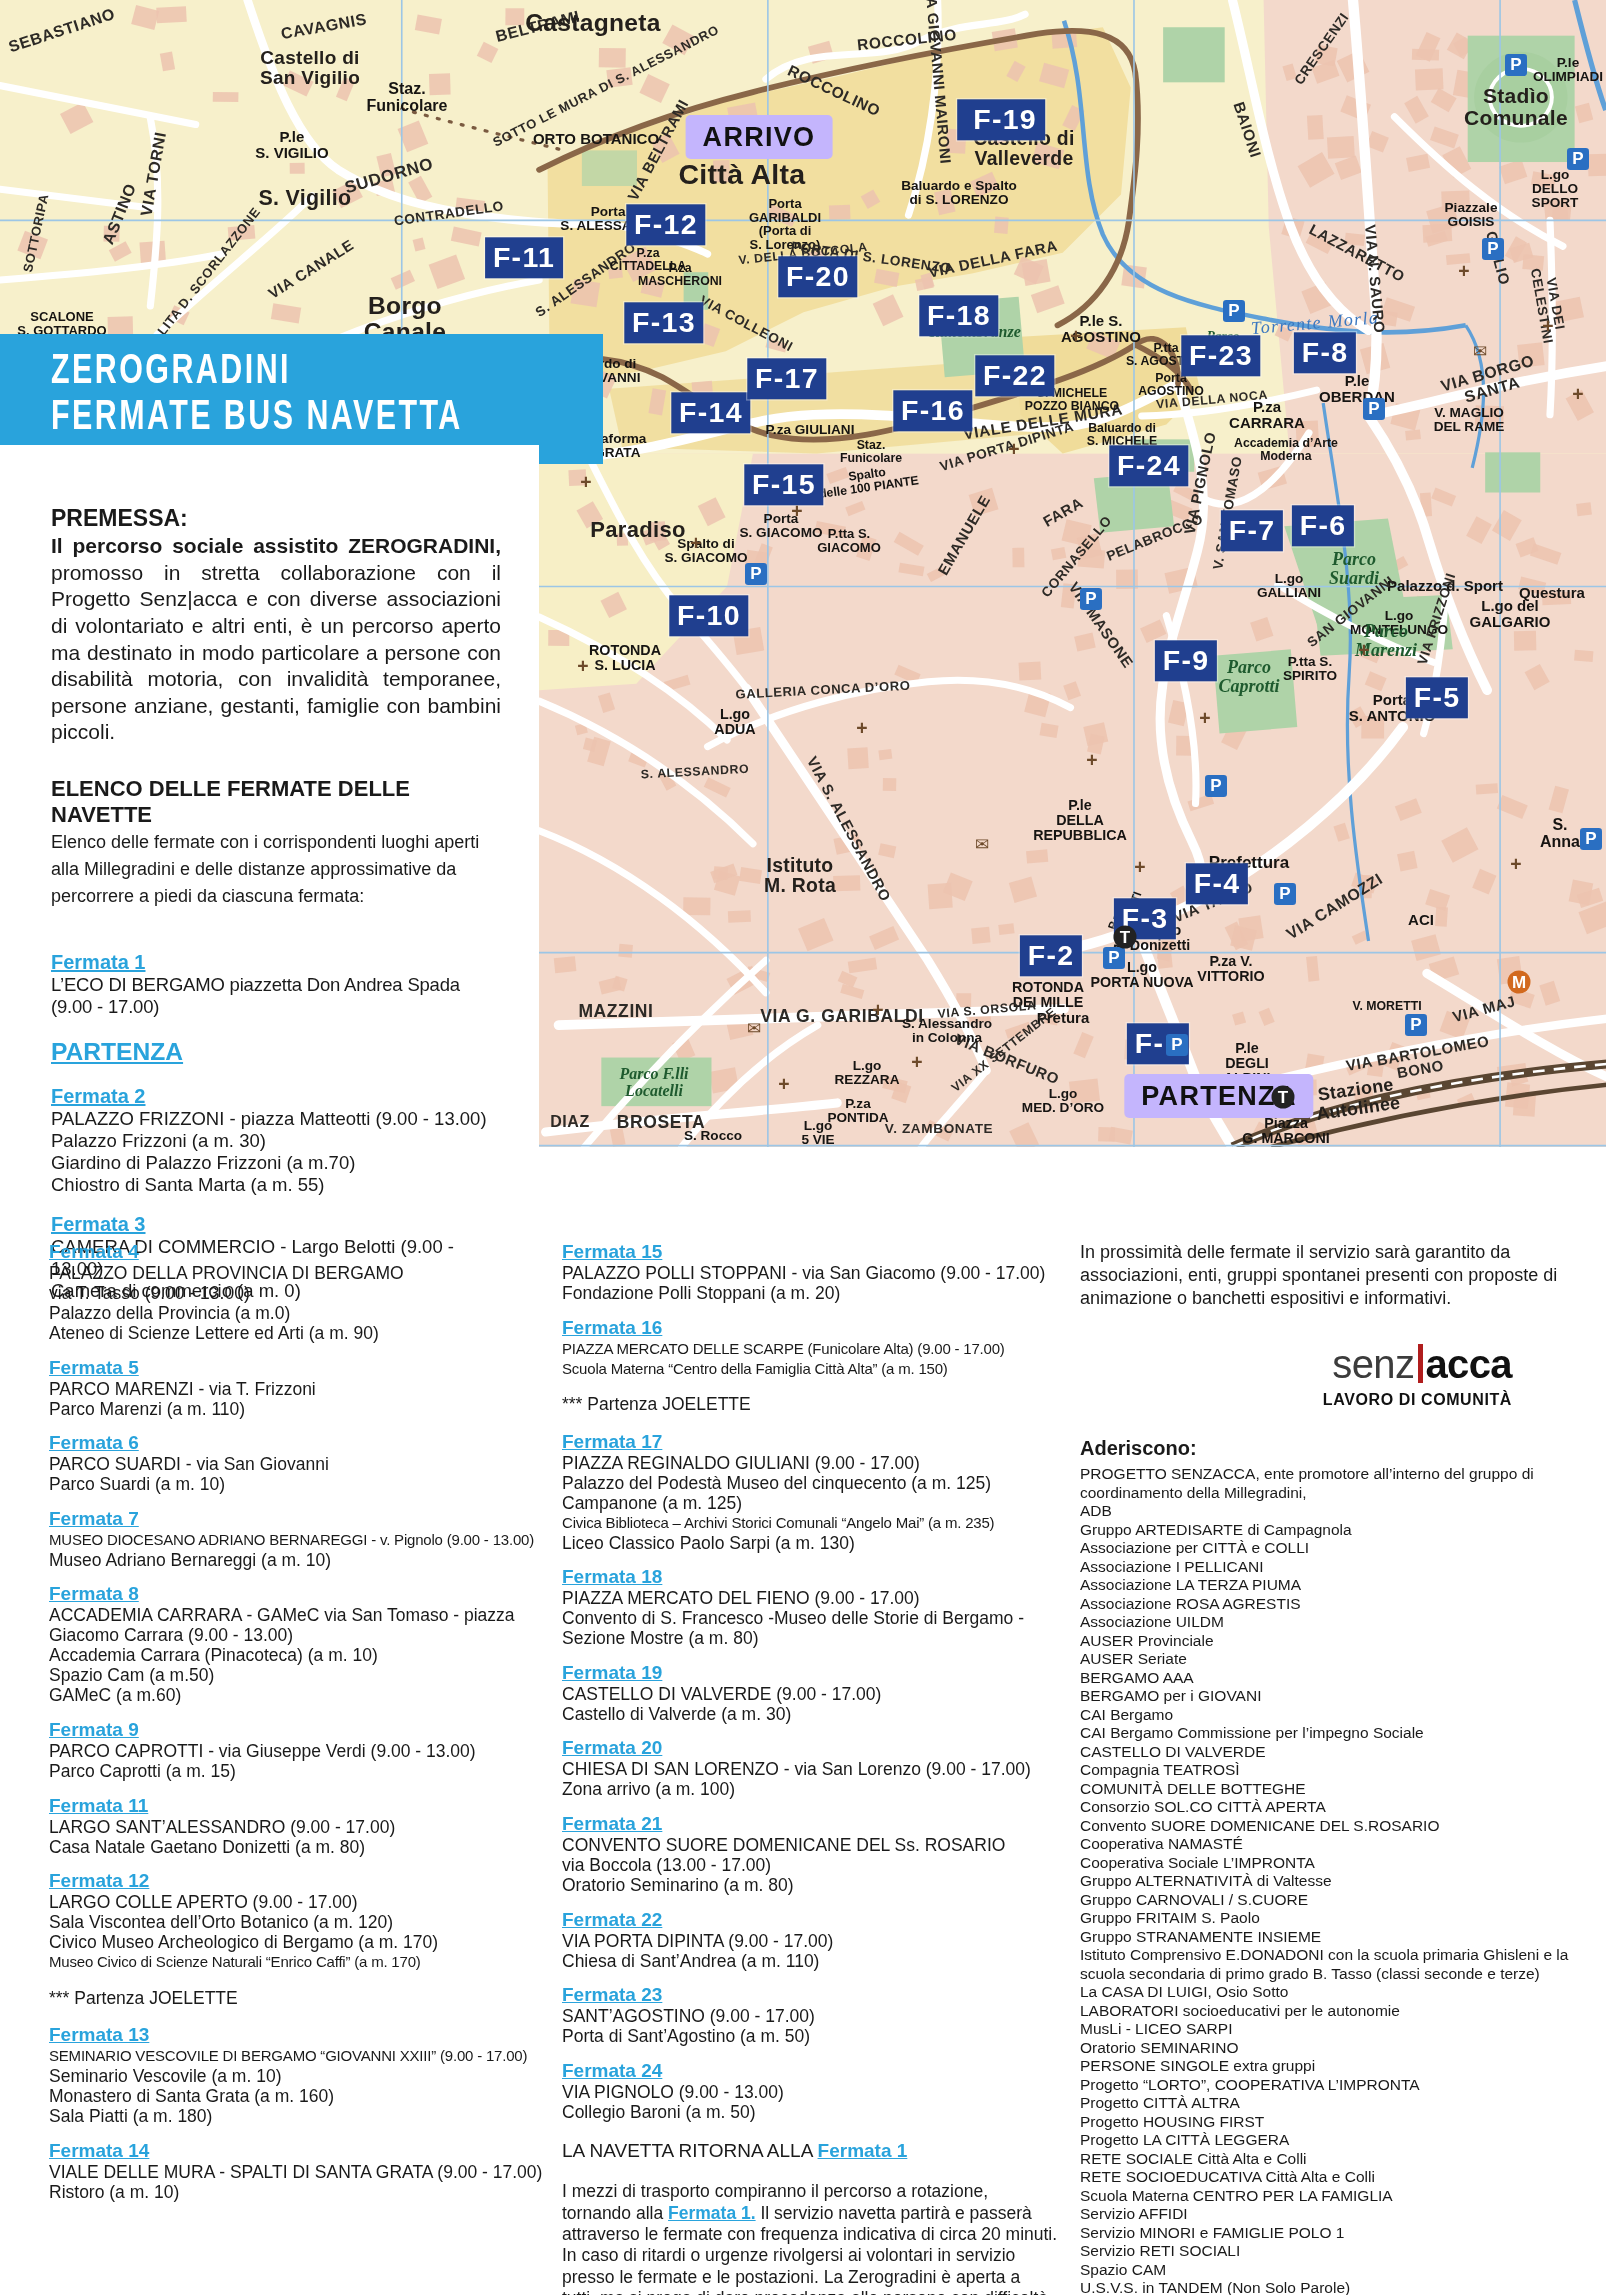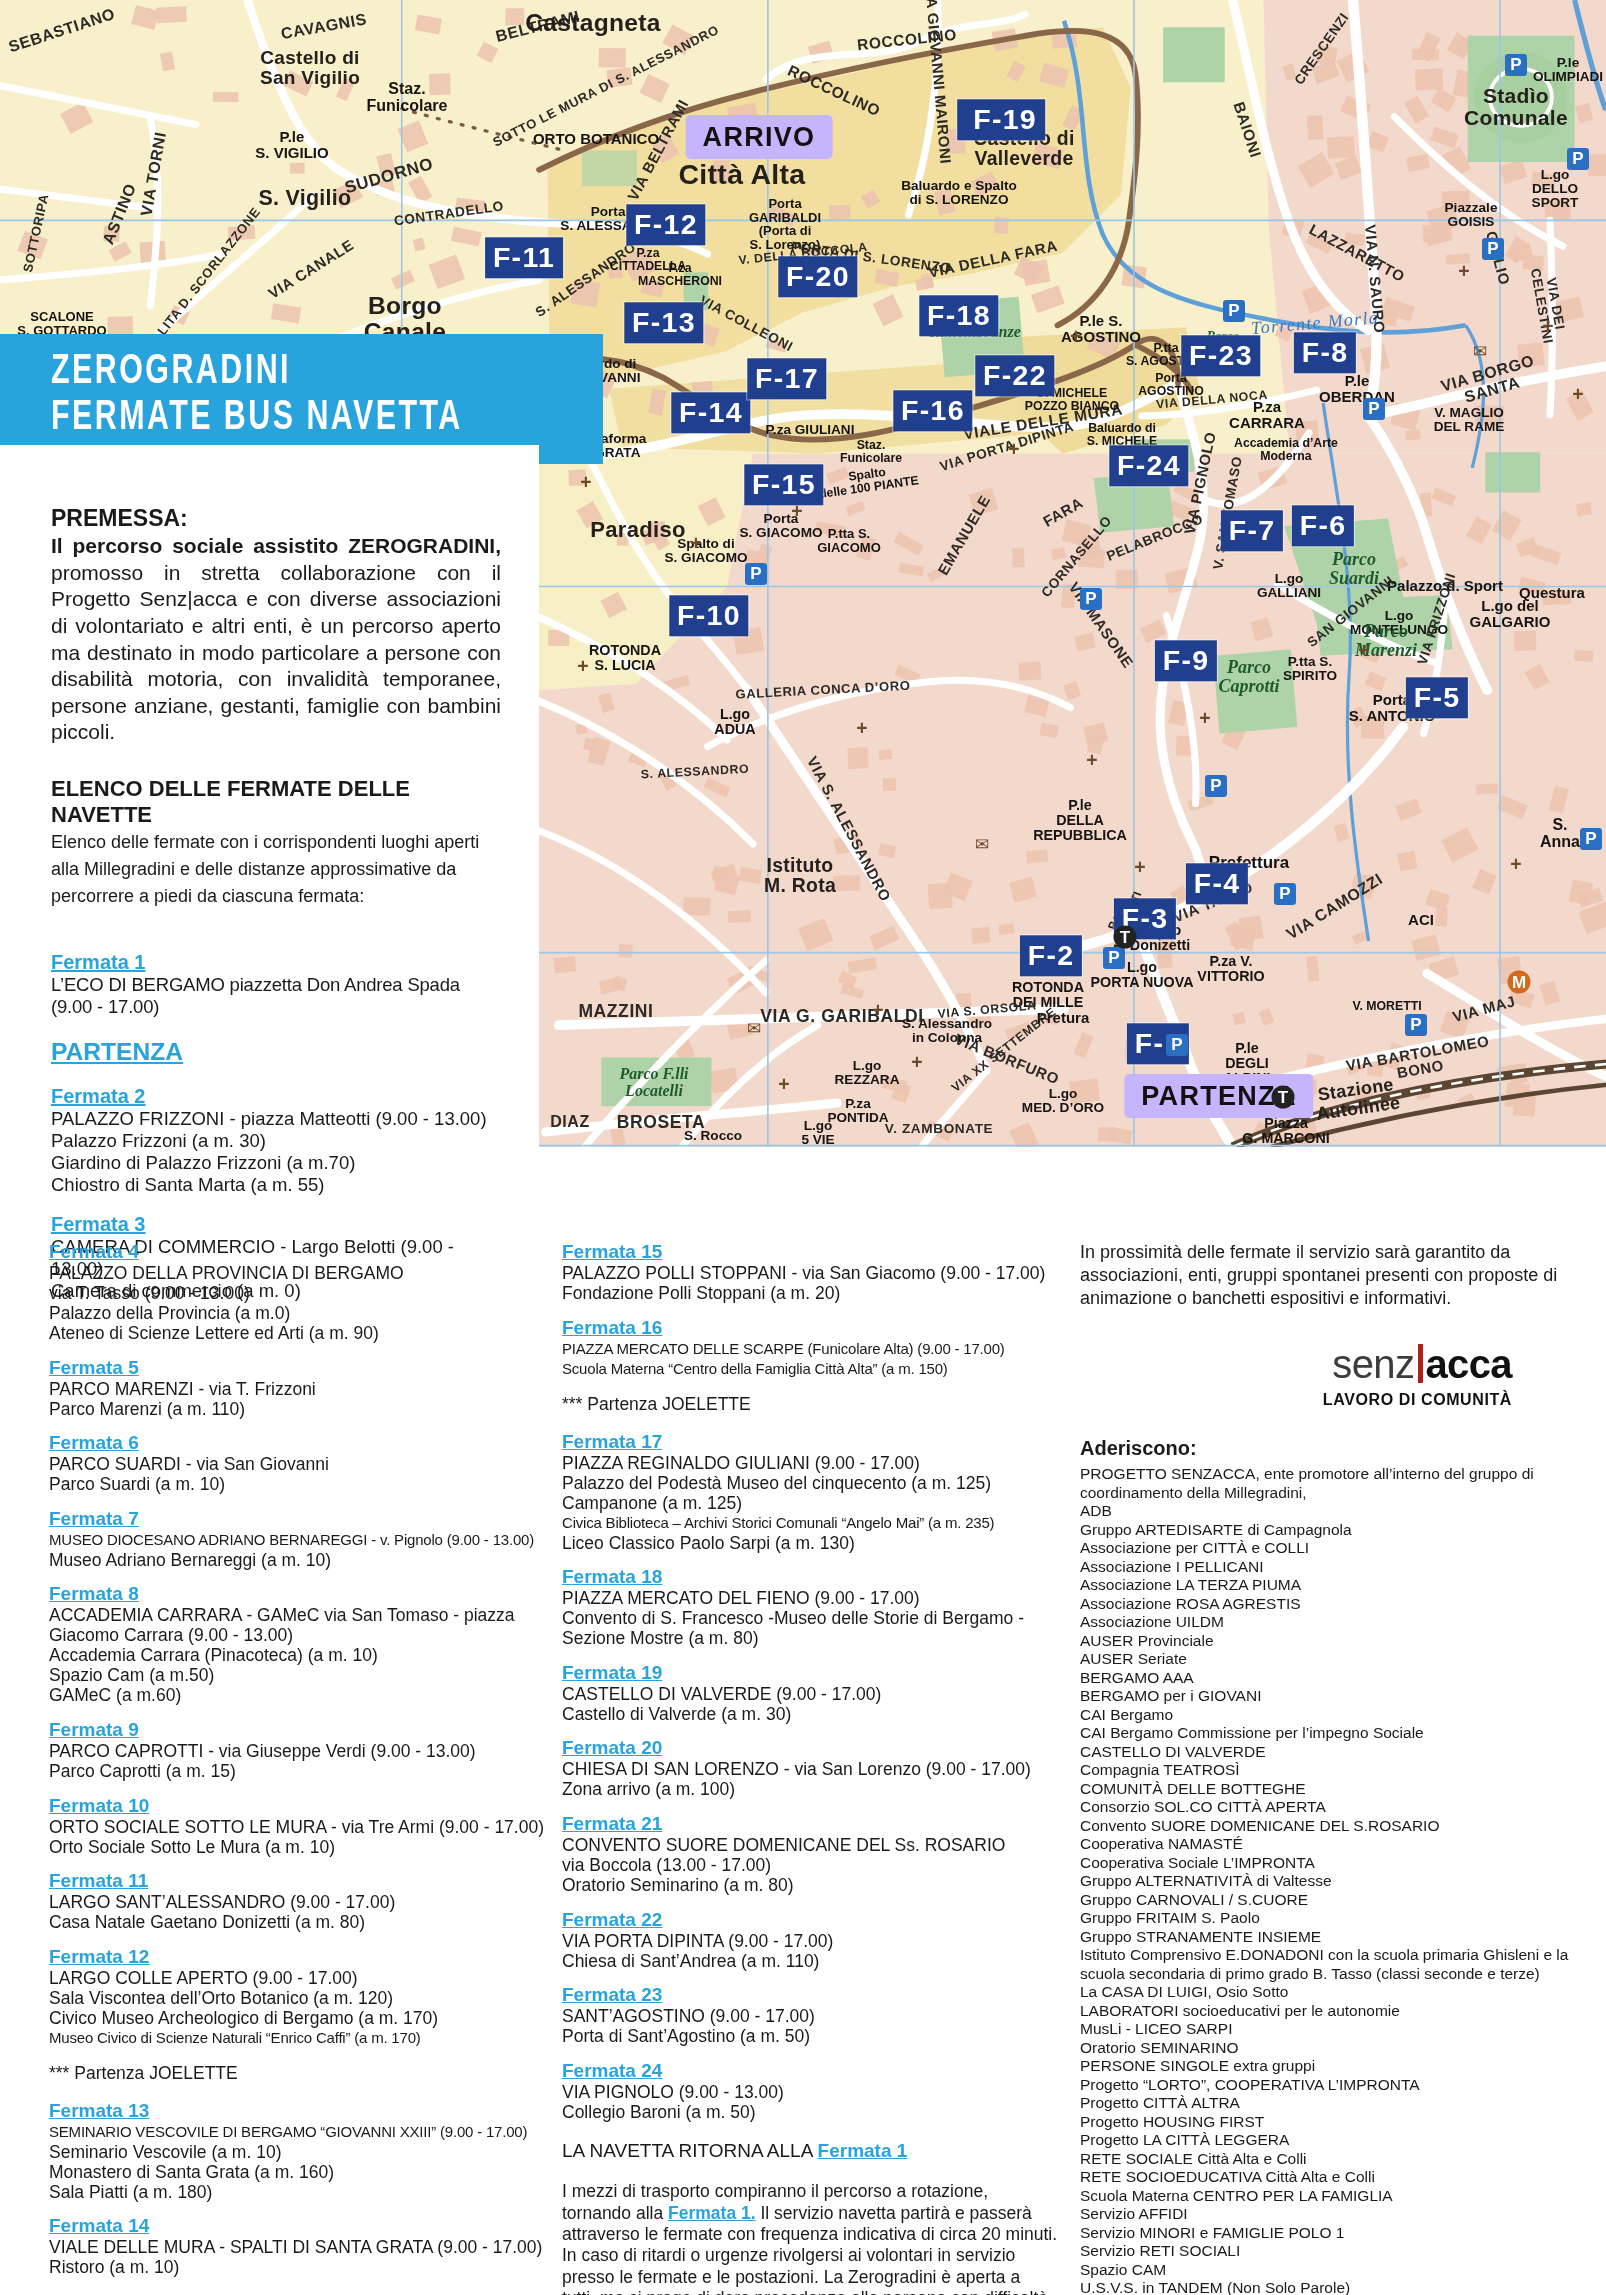--- a/index.html
+++ b/index.html
@@ -752,21 +752,20 @@
 </div>
 
 <div id="cols">
   <div class="col" id="col1">
       <div class="stop"><a class="flink">Fermata 4</a><div class="line">PALAZZO DELLA PROVINCIA DI BERGAMO</div><div class="line">via T. Tasso (9.00 - 13.00)</div><div class="line">Palazzo della Provincia (a m.0)</div><div class="line">Ateneo di Scienze Lettere ed Arti (a m. 90)</div></div>
       <div class="stop"><a class="flink">Fermata 5</a><div class="line">PARCO MARENZI - via T. Frizzoni</div><div class="line">Parco Marenzi (a m. 110)</div></div>
       <div class="stop"><a class="flink">Fermata 6</a><div class="line">PARCO SUARDI - via San Giovanni</div><div class="line">Parco Suardi (a m. 10)</div></div>
       <div class="stop"><a class="flink">Fermata 7</a><div class="line fit">MUSEO DIOCESANO ADRIANO BERNAREGGI - v. Pignolo (9.00 - 13.00)</div><div class="line">Museo Adriano Bernareggi (a m. 10)</div></div>
       <div class="stop"><a class="flink">Fermata 8</a><div class="line">ACCADEMIA CARRARA - GAMeC via San Tomaso - piazza</div><div class="line">Giacomo Carrara (9.00 - 13.00)</div><div class="line">Accademia Carrara (Pinacoteca) (a m. 10)</div><div class="line">Spazio Cam (a m.50)</div><div class="line">GAMeC (a m.60)</div></div>
       <div class="stop"><a class="flink">Fermata 9</a><div class="line">PARCO CAPROTTI - via Giuseppe Verdi (9.00 - 13.00)</div><div class="line">Parco Caprotti (a m. 15)</div></div>
-      <div class="stop"><a class="flink">Fermata 10</a><div class="line">ORTO SOCIALE SOTTO LE MURA - via Tre Armi (9.00 - 17.00)</div><div class="line">Orto Sociale Sotto Le Mura (a m. 10)</div></div>
       <div class="stop"><a class="flink">Fermata 11</a><div class="line">LARGO SANT’ALESSANDRO (9.00 - 17.00)</div><div class="line">Casa Natale Gaetano Donizetti (a m. 80)</div></div>
       <div class="stop"><a class="flink">Fermata 12</a><div class="line">LARGO COLLE APERTO (9.00 - 17.00)</div><div class="line">Sala Viscontea dell’Orto Botanico (a m. 120)</div><div class="line">Civico Museo Archeologico di Bergamo (a m. 170)</div><div class="line fit">Museo Civico di Scienze Naturali “Enrico Caffi” (a m. 170)</div></div>
       <div class="note">*** Partenza JOELETTE</div>
       <div class="stop"><a class="flink">Fermata 13</a><div class="line fit">SEMINARIO VESCOVILE DI BERGAMO “GIOVANNI XXIII” (9.00 - 17.00)</div><div class="line">Seminario Vescovile (a m. 10)</div><div class="line">Monastero di Santa Grata (a m. 160)</div><div class="line">Sala Piatti (a m. 180)</div></div>
       <div class="stop"><a class="flink">Fermata 14</a><div class="line">VIALE DELLE MURA - SPALTI DI SANTA GRATA (9.00 - 17.00)</div><div class="line">Ristoro (a m. 10)</div></div>
     </div>
   <div class="col" id="col2">
       <div class="stop"><a class="flink">Fermata 15</a><div class="line">PALAZZO POLLI STOPPANI - via San Giacomo (9.00 - 17.00)</div><div class="line">Fondazione Polli Stoppani (a m. 20)</div></div>
       <div class="stop"><a class="flink">Fermata 16</a><div class="line fit">PIAZZA MERCATO DELLE SCARPE (Funicolare Alta) (9.00 - 17.00)</div><div class="line fit">Scuola Materna “Centro della Famiglia Città Alta” (a m. 150)</div></div>
       <div class="note">*** Partenza JOELETTE</div>

